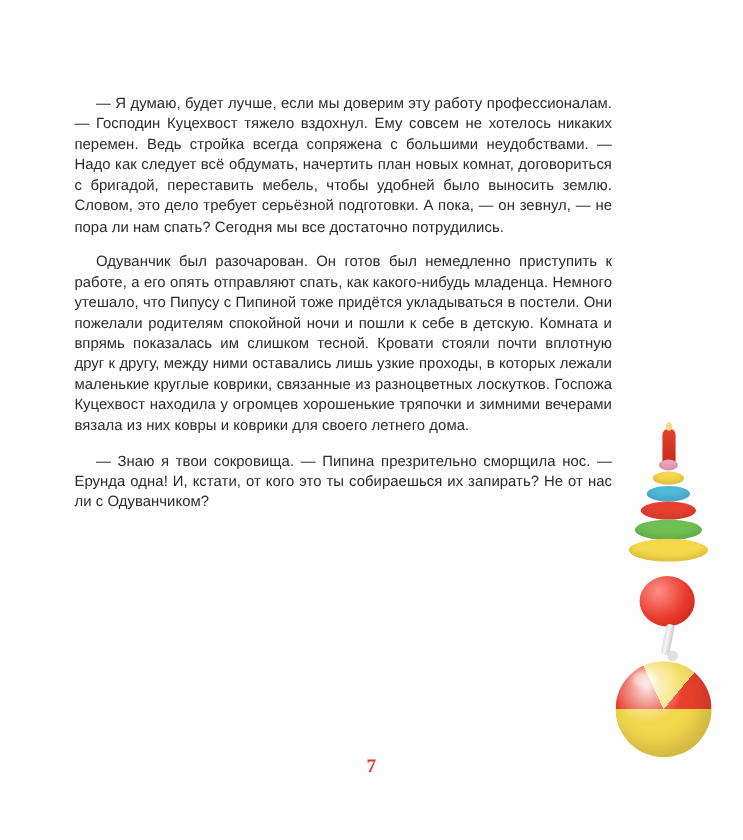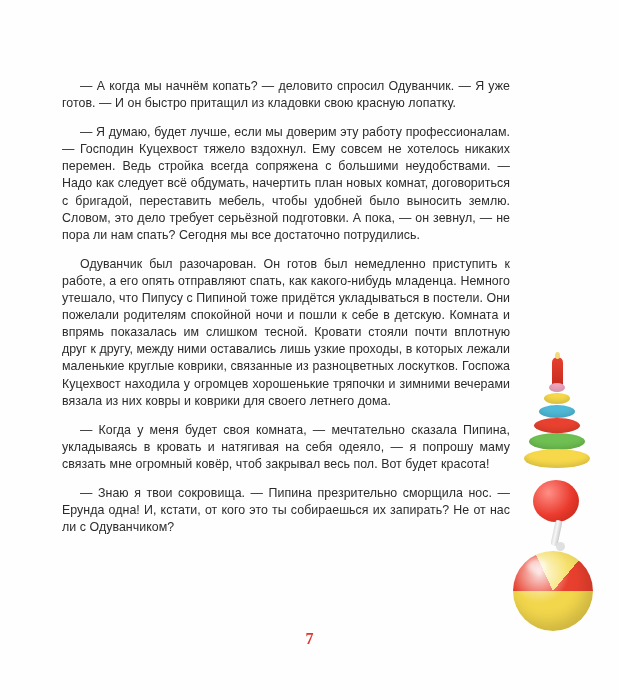--- a/index.html
+++ b/index.html
@@ -154,24 +154,22 @@
     border-radius: 50%;
     filter: blur(2px);
   }
 </style>
 </head>
 <body>
 
 <div class="page">
 
   <div class="text-column">
-    <p class="para">— А когда мы начнём копать? — деловито спросил Одуванчик. — Я уже готов. — И он быстро притащил из кладовки свою красную лопатку.</p>
     <p class="para">— Я думаю, будет лучше, если мы доверим эту работу профессионалам. — Господин Куцехвост тяжело вздохнул. Ему совсем не хотелось никаких перемен. Ведь стройка всегда сопряжена с большими неудобствами. — Надо как следует всё обдумать, начертить план новых комнат, договориться с бригадой, переставить мебель, чтобы удобней было выносить землю. Словом, это дело требует серьёзной подготовки. А пока, — он зевнул, — не пора ли нам спать? Сегодня мы все достаточно потрудились.</p>
     <p class="para">Одуванчик был разочарован. Он готов был немедленно приступить к работе, а его опять отправляют спать, как какого-нибудь младенца. Немного утешало, что Пипусу с Пипиной тоже придётся укладываться в постели. Они пожелали родителям спокойной ночи и пошли к себе в детскую. Комната и впрямь показалась им слишком тесной. Кровати стояли почти вплотную друг к другу, между ними оставались лишь узкие проходы, в которых лежали маленькие круглые коврики, связанные из разноцветных лоскутков. Госпожа Куцехвост находила у огромцев хорошенькие тряпочки и зимними вечерами вязала из них ковры и коврики для своего летнего дома.</p>
-    <p class="para">— Когда у меня будет своя комната, — мечтательно сказала Пипина, укладываясь в кровать и натягивая на себя одеяло, — я попрошу маму связать мне огромный ковёр, чтоб закрывал весь пол. Вот будет красота!</p>
     <p class="para">— Знаю я твои сокровища. — Пипина презрительно сморщила нос. — Ерунда одна! И, кстати, от кого это ты собираешься их запирать? Не от нас ли с Одуванчиком?</p>
   </div>
 
   <div class="page-number">7</div>
 
   <div class="illustration">
 
     <div class="toy-pyramid">
       <div class="ring-top"></div>
       <div class="ring r1"></div>

